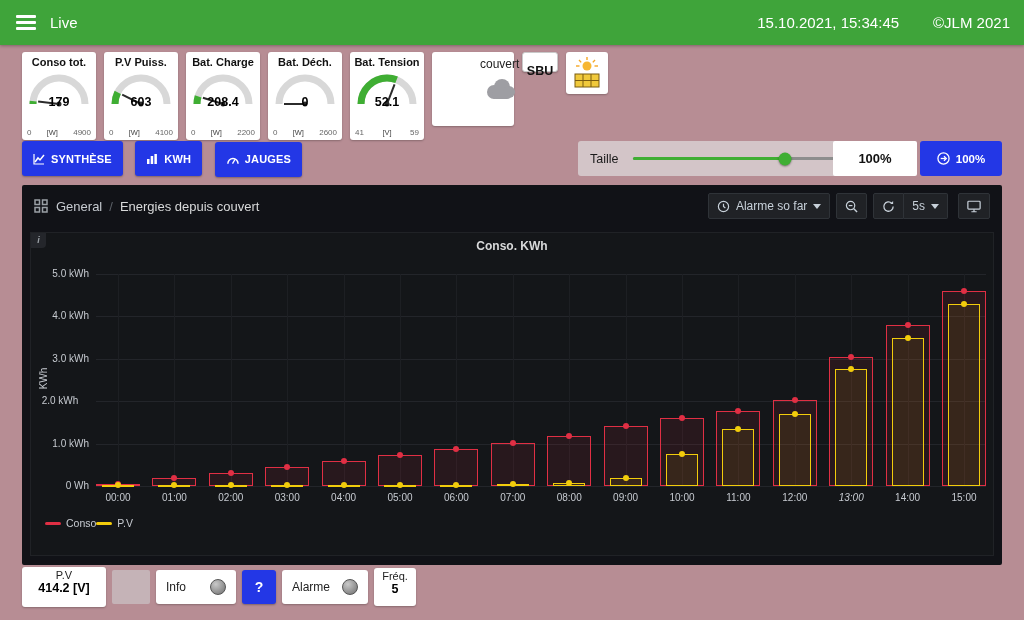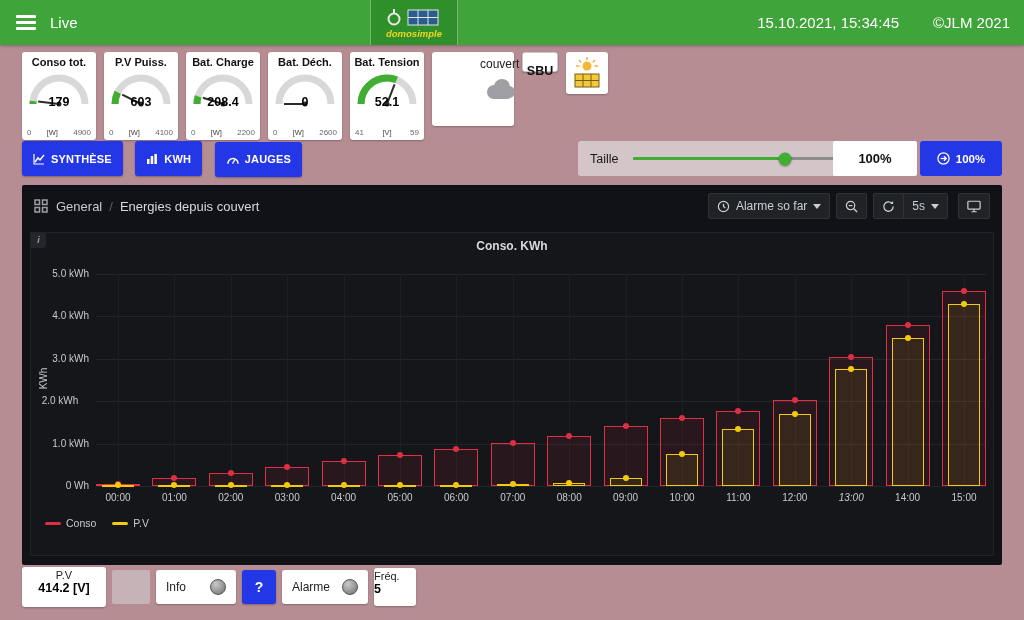--- a/index.html
+++ b/index.html
@@ -79,65 +79,54 @@
   .ylabel{position:absolute;left:-18px;top:140px;width:60px;text-align:center;
     transform:rotate(-90deg);font-size:10px;color:#c7cbd1;z-index:4;}
   .chart-plot{position:absolute;inset:0;}
   .hgrid{position:absolute;left:65px;width:890px;height:1px;background:#23252a;}
   .vgrid{position:absolute;top:41px;height:212px;width:1px;background:#1d1f23;}
   .ytick{position:absolute;left:0;width:58px;text-align:right;font-size:10px;color:#c7cbd1;}
   .xtick{position:absolute;top:259px;width:40px;text-align:center;font-size:10px;color:#c7cbd1;}
   .bar{position:absolute;box-sizing:border-box;border:1px solid;z-index:1;}
   .bar-pv{z-index:2;}
   .bar-dot{position:absolute;width:6px;height:6px;border-radius:50%;z-index:3;}
-  .legend{position:absolute;left:14px;top:284px;display:flex;gap:16px;align-items:center;}
+  .legend{position:absolute;left:14px;top:284px;display:flex;align-items:center;}
   .legend-item{display:flex;align-items:center;gap:5px;cursor:pointer;}
   .legend-dash{width:16px;height:3px;border-radius:2px;display:inline-block;}
   .legend-label{font-size:10.5px;color:#c7cbd1;}
 
   
   .bottombar{position:absolute;left:22px;top:567px;display:flex;gap:6px;align-items:flex-start;}
   .pv-card{width:84px;height:40px;text-align:center;padding-top:2px;box-sizing:border-box;}
   .pv-title{font-size:11px;color:#222;}
   .pv-value{font-size:12.5px;font-weight:bold;color:#000;}
   .blank-tile{width:38px;height:34px;margin-top:3px;background:#c5b3b7;border-radius:2px;cursor:pointer;}
   .led-card{height:34px;margin-top:3px;display:flex;align-items:center;justify-content:space-between;
     padding:0 10px;box-sizing:border-box;}
   .led-card .lbl{font-size:12px;color:#222;}
   .led{width:14px;height:14px;border-radius:50%;border:1px solid #555;
     background:radial-gradient(circle at 35% 30%, #c9c9c9, #6e6e6e);}
   .info-card{width:80px;} .alarm-card{width:86px;}
   .help-btn{width:34px;height:34px;margin-top:3px;background:#2337e6;color:#fff;border-radius:3px;
     text-align:center;line-height:34px;font-weight:bold;font-size:14px;cursor:pointer;
     box-shadow:0 1px 2px rgba(0,0,0,.3);}
-  .freq-card{width:42px;height:38px;margin-top:1px;text-align:left;padding-top:2px;box-sizing:border-box;}
+  .freq-card{width:42px;height:38px;margin-top:1px;text-align:center;padding-top:2px;box-sizing:border-box;}
 </style>
 </head>
 <body>
 
 <div class="screen">
 
   <header class="topbar">
     <div class="hamburger">
         <span></span>
         <span></span>
         <span></span>
       </div>
     <div class="live">Live</div>
-    <div class="logo">
-      <svg width="56" height="22" viewBox="0 0 56 22">
-        <circle cx="8" cy="12" r="5.5" fill="none" stroke="#e8e8e8" stroke-width="2"></circle>
-        <line x1="8" y1="6.5" x2="8" y2="2" stroke="#e8e8e8" stroke-width="2"></line>
-        <g transform="translate(22,3)">
-          <rect width="30" height="15" fill="#2b5c8a" stroke="#dfe7ec"></rect>
-          <path d="M10 0v15M20 0v15M0 7.5h30" stroke="#dfe7ec" stroke-width="1"></path>
-        </g>
-      </svg>
-      <div class="logo-text">domosimple</div>
-    </div>
     <div class="topbar-right">
       <span>15.10.2021, 15:34:45</span>
       <span>©JLM 2021</span>
     </div>
   </header>
 
   <div class="cards-row">
 
     <div class="card gauge-card">
       <div class="gauge-title">Conso tot.</div>

